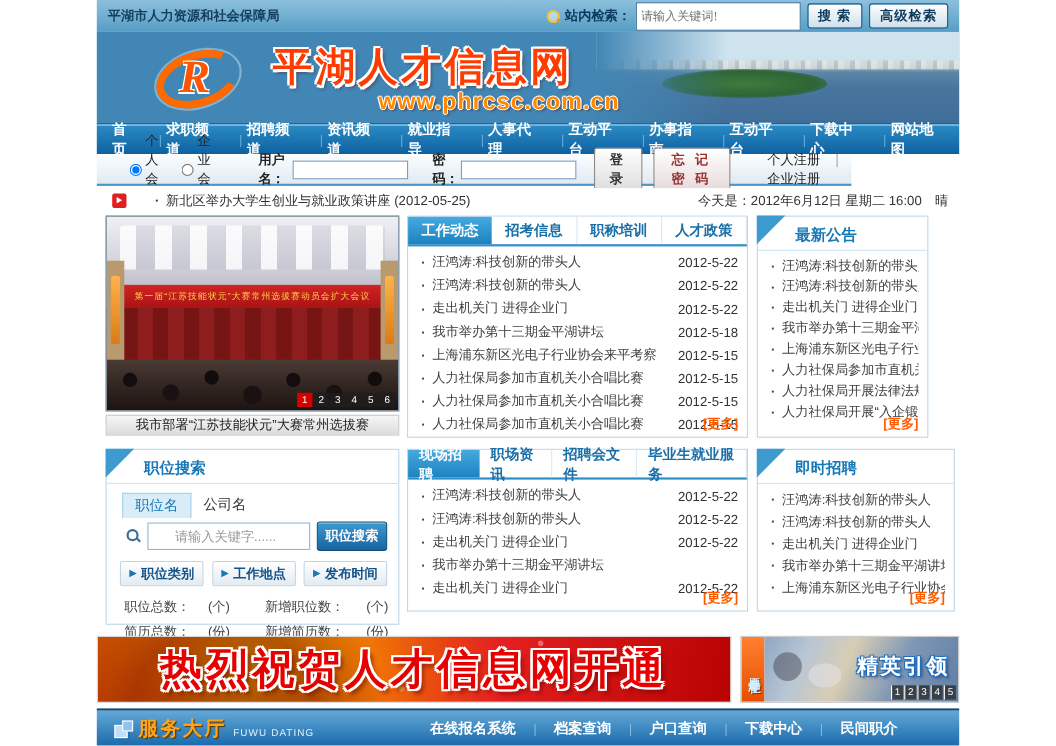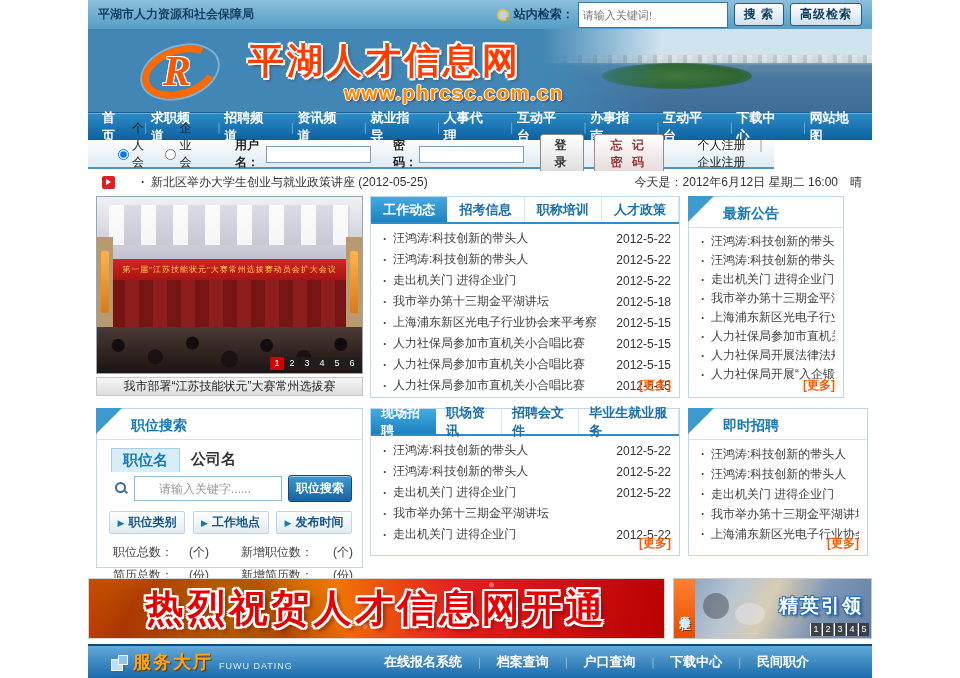--- a/index.html
+++ b/index.html
@@ -126,21 +126,21 @@
   .photo-pager{position:absolute;right:3px;bottom:3px;display:flex;}
   .photo-pager span{width:14px;height:13px;margin-left:1px;background:rgba(30,30,30,.85);color:#fff;
     font-size:9px;line-height:13px;text-align:center;cursor:pointer;}
   .photo-pager span.on{background:#d40000;}
   .photo-caption{position:absolute;top:377px;left:96px;width:267px;height:19px;
     background:linear-gradient(#f6f6f6,#dcdcdc);border:1px solid #c8c8c8;
     font-size:12px;color:#222;text-align:center;line-height:17px;}
 
   
   .jobsearch{top:408px;left:96px;width:267px;height:160px;}
-  .js-tabs{display:flex;margin:8px 0 0 14px;font-size:15px;font-weight:bold;}
+  .js-tabs{display:flex;margin:8px 0 0 14px;font-size:13px;font-weight:normal;}
   .js-tab{padding:2px 11px;cursor:pointer;color:#333;}
   .js-tab.active{background:#d9edf9;color:#1778b8;border:1px solid #a9cfe8;border-bottom:none;}
   .js-search{display:flex;margin:3px 10px 0 12px;align-items:center;}
   .kw-wrap{position:relative;flex:1;padding-left:25px;}
   .kw-wrap .mag2{position:absolute;left:6px;top:6px;width:12px;height:12px;}
   .mag2::before{content:"";position:absolute;left:0;top:0;width:7px;height:7px;border:2px solid #3a6f9a;border-radius:50%;}
   .mag2::after{content:"";position:absolute;left:9px;top:9px;width:4px;height:2px;background:#3a6f9a;transform:rotate(45deg);}
   .kw-wrap input{width:100%;height:25px;border:1px solid #8fb8d4;padding:0 4px 0 24px;font-size:12px;color:#333;}
   .kw-wrap input::placeholder{color:#999;}
   .btn-jobsearch{margin-left:6px;width:64px;height:27px;background:linear-gradient(#3e9ad2,#17649f);
@@ -173,21 +173,21 @@
   .sb-photo::after{content:"";position:absolute;left:40px;top:24px;width:30px;height:22px;border-radius:50%;background:rgba(230,230,235,.5);}
   .sb-txt{position:absolute;right:8px;top:14px;font-size:19px;font-weight:bold;color:#fff;letter-spacing:2px;
     text-shadow:1px 1px 0 #1e6fc0,-1px -1px 0 #1e6fc0,1px -1px 0 #1e6fc0,-1px 1px 0 #1e6fc0,2px 2px 3px rgba(0,0,60,.6);}
   .sb-pager{position:absolute;right:2px;bottom:2px;display:flex;}
   .sb-pager span{width:11px;height:13px;margin-left:1px;background:rgba(45,45,45,.8);color:#fff;font-size:9px;
     line-height:13px;text-align:center;border-left:1px solid #fff;cursor:pointer;}
 
   
   .servicebar{position:absolute;top:644px;left:88px;width:784px;height:34px;
     background:linear-gradient(#63a9d8,#1a6aab);border-top:2px solid #0d4c7f;
-    display:flex;align-items:center;padding:0 23px;}
+    display:flex;align-items:center;padding:0 16px;}
   .cube{position:relative;width:14px;height:14px;margin-right:8px;}
   .cube::before{content:"";position:absolute;left:0;top:4px;width:10px;height:10px;background:#bfdff8;border:1px solid #fff;box-shadow:2px 2px 0 #2d6da8;}
   .cube::after{content:"";position:absolute;left:7px;top:0;width:8px;height:8px;background:#8ec4ee;border:1px solid #fff;}
   .svc-title{font-size:18px;font-weight:bold;color:#ffa31a;letter-spacing:2px;text-shadow:1px 1px 1px #5a3800;}
   .svc-sub{font-size:9px;color:#dff0fb;margin-left:6px;letter-spacing:1px;margin-top:8px;}
   .svc-spacer{flex:1;}
   .svc-links{list-style:none;display:flex;align-items:flex-end;margin-right:40px;}
   .svc-links li{display:flex;align-items:center;}
   .svc-links a{color:#fff;font-size:13px;font-weight:bold;text-decoration:none;cursor:pointer;}
   .svc-links li:not(:last-child)::after{content:"｜";color:#9fcbe8;font-size:11px;margin:0 12px;}

